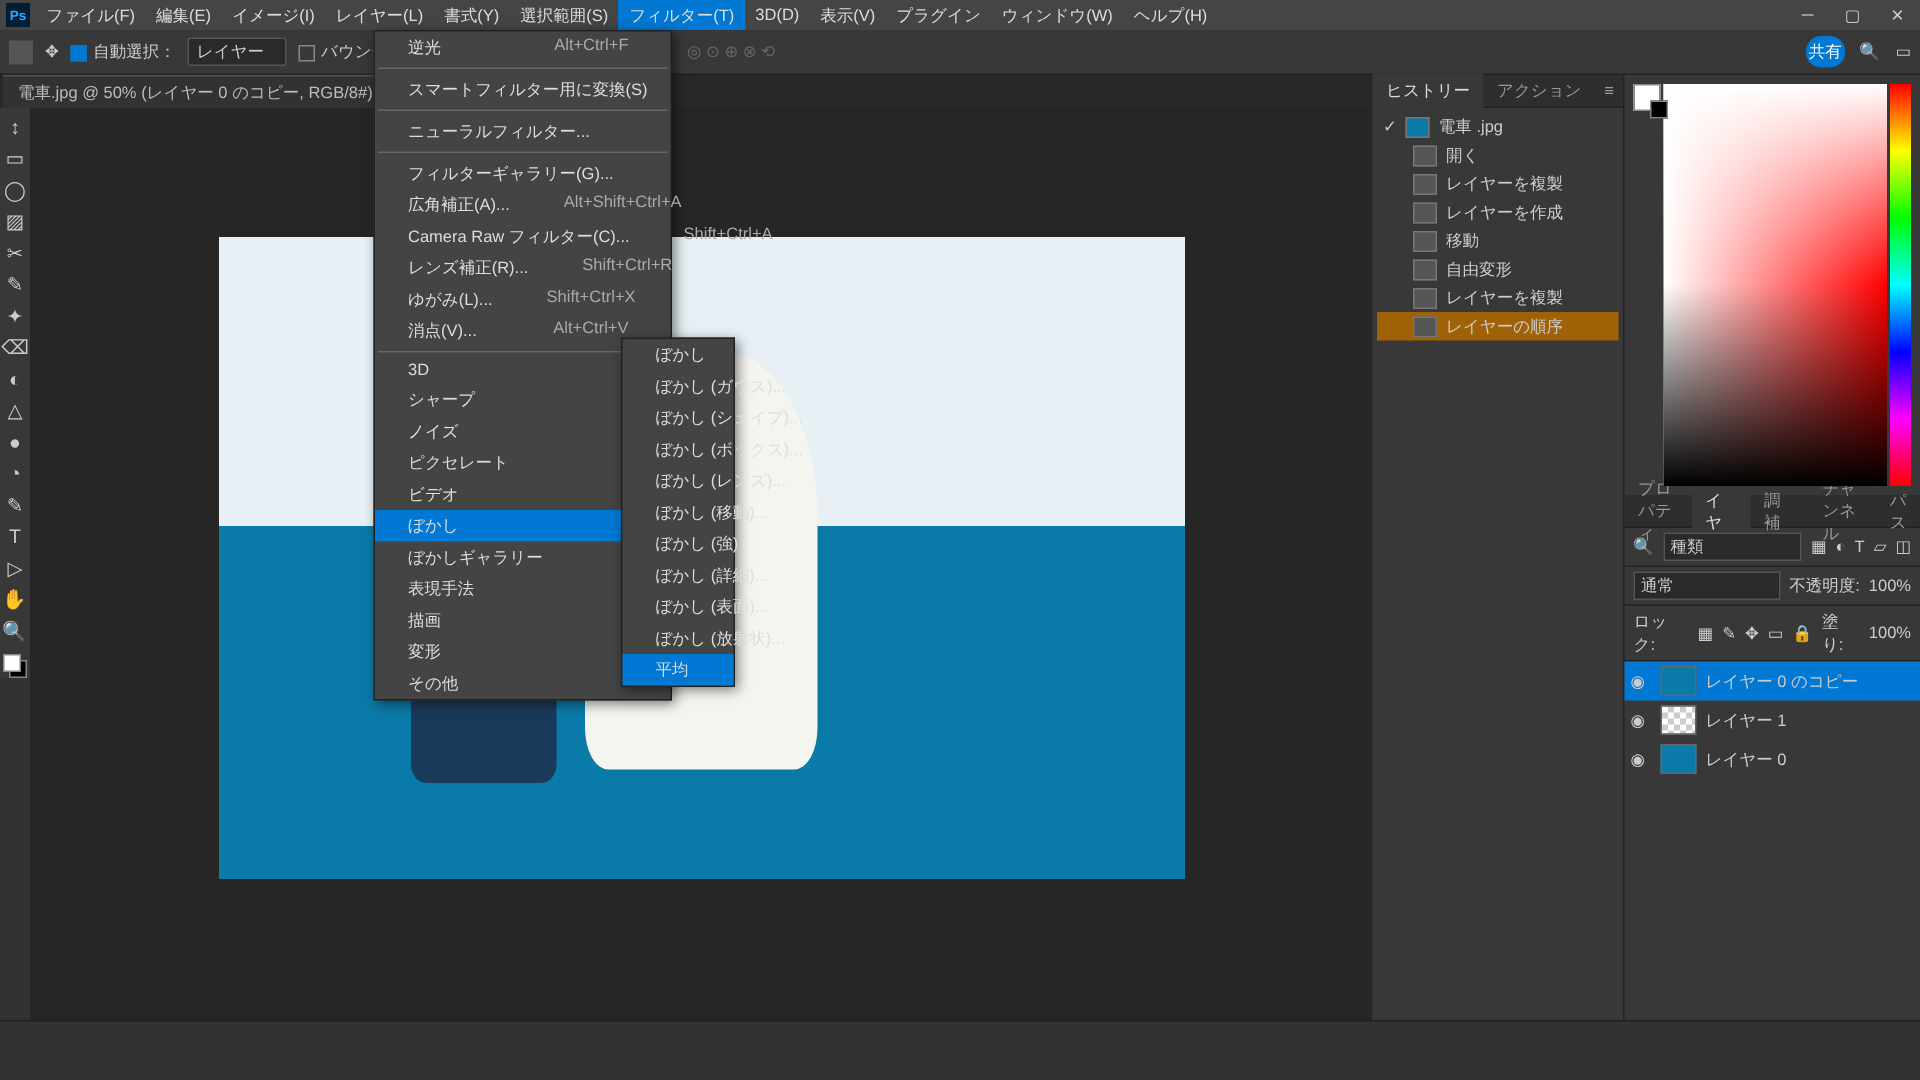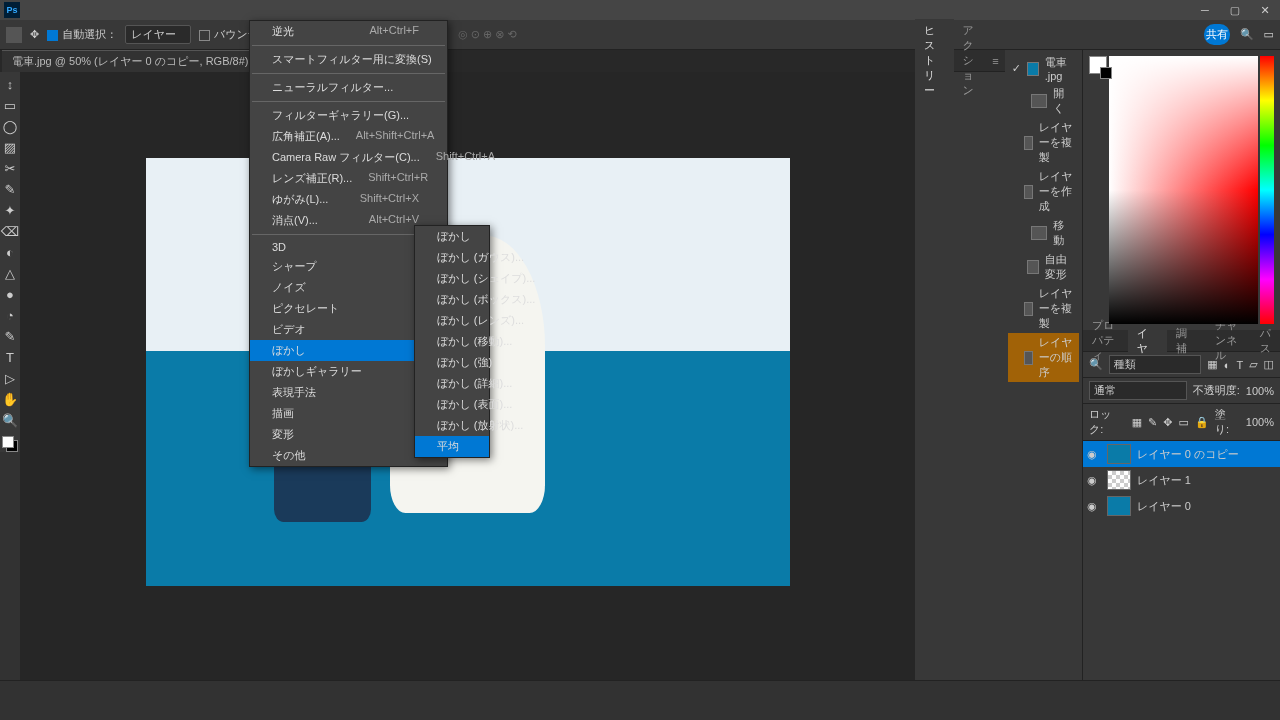--- a/index.html
+++ b/index.html
@@ -26,25 +26,25 @@
 .tools .sw .bg{position:absolute;width:12px;height:12px;background:#000;border:1px solid #888;bottom:0;right:0}
 .canvas{position:absolute;left:20px;top:72px;right:365px;bottom:40px;background:#262626;display:flex;align-items:flex-start;justify-content:center;overflow:hidden}
 .img{margin-top:86px;width:644px;height:428px;background:linear-gradient(#e8f0f5 0%,#e8f0f5 45%,#0a7ba8 45%,#0a7ba8 100%);position:relative}
 .img::before{content:"";position:absolute;left:38%;top:18%;width:24%;height:65%;background:#f5f5f0;border-radius:40% 40% 10% 10%}
 .img::after{content:"";position:absolute;left:20%;top:55%;width:15%;height:30%;background:#1a3a5a;border-radius:10%}
 .menu{position:absolute;background:#444;border:1px solid #222;color:#ddd;box-shadow:2px 2px 8px rgba(0,0,0,.5);z-index:100}
 .menu .row{display:flex;justify-content:space-between;padding:3px 28px 3px 22px;white-space:nowrap;position:relative}
 .menu .row:hover,.menu .row.hl{background:#0078d4}
 .menu .sep{height:1px;background:#666;margin:3px 2px}
 .menu .arr::after{content:"▸";position:absolute;right:6px;font-size:9px}
-.menu .sc{color:#aaa;margin-left:16px}
+.menu .sc{color:#aaa;margin-left:36px}
 #m1{left:249px;top:20px;width:199px}
 #m2{left:414px;top:225px;width:76px}
 .rpanels{position:absolute;right:0;top:50px;width:365px;bottom:40px;background:#383838;display:flex}
-.col1{width:168px;border-right:1px solid #222;display:flex;flex-direction:row}
+.col1{width:168px;border-right:1px solid #222;display:flex;flex-direction:column}
 .col2{flex:1;display:flex;flex-direction:column}
 .ptabs{height:22px;background:#2e2e2e;display:flex;align-items:center;color:#999;border-bottom:1px solid #222}
 .ptabs .pt{padding:4px 9px}
 .ptabs .pt.act{background:#383838;color:#ddd}
 .hist{padding:3px}
 .hrow{display:flex;align-items:center;padding:2px 4px;gap:6px;color:#ccc}
 .hrow.sel{background:#a16207}
 .hrow .ic{width:16px;height:14px;background:#555;border:1px solid #777}
 .colorpick{height:280px;display:flex;padding:6px;gap:2px}
 .colorpick .grad{flex:1;background:linear-gradient(to bottom,#fff 0%,rgba(255,255,255,0) 50%),linear-gradient(to bottom,rgba(0,0,0,0) 50%,#000 100%),linear-gradient(to right,#fff,#ff0000)}
@@ -56,20 +56,34 @@
 .layrow .eye{width:14px;color:#ccc}
 .layrow .th{width:24px;height:20px;background:#0a7ba8;border:1px solid #666}
 .layrow .th.chk{background:repeating-conic-gradient(#ccc 0 25%,#fff 0 50%) 0 0/8px 8px}
 .statbar{position:absolute;bottom:0;left:0;right:0;height:40px;background:#323232;border-top:1px solid #222}
 </style>
 </head>
 <body>
 
 <div class="menubar">
   <div class="logo">Ps</div>
+  <div id="menuitems" style="display: flex;">
+      <div class="mi">ファイル(F)</div>
+      <div class="mi">編集(E)</div>
+      <div class="mi">イメージ(I)</div>
+      <div class="mi">レイヤー(L)</div>
+      <div class="mi">書式(Y)</div>
+      <div class="mi">選択範囲(S)</div>
+      <div class="mi open">フィルター(T)</div>
+      <div class="mi">3D(D)</div>
+      <div class="mi">表示(V)</div>
+      <div class="mi">プラグイン</div>
+      <div class="mi">ウィンドウ(W)</div>
+      <div class="mi">ヘルプ(H)</div>
+    </div>
   <div class="winbtns">
     <div>─</div>
     <div>▢</div>
     <div>✕</div>
   </div>
 </div>
 
 <div class="optbar">
   <div class="home"></div>
   <span>✥</span>

